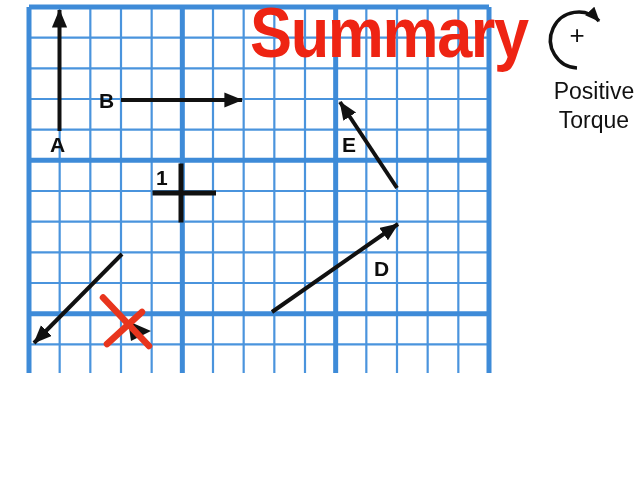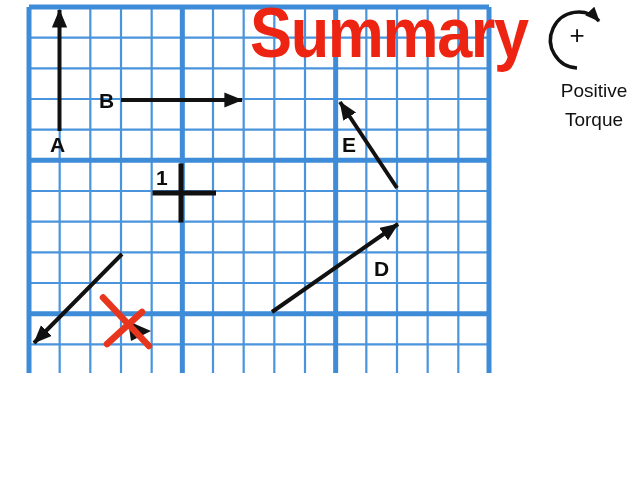--- a/index.html
+++ b/index.html
@@ -7,21 +7,21 @@
          font-family:"Liberation Sans", sans-serif;}
   #diagram{position:absolute;left:0;top:0;width:640px;height:480px;}
   .flabel{position:absolute;font-family:"Liberation Sans", sans-serif;font-weight:bold;
           font-size:21px;line-height:1;color:#0d0d0d;}
   #slide-title{position:absolute;left:250px;top:-2px;font-family:"Liberation Sans", sans-serif;
           font-weight:bold;font-size:70px;line-height:1;letter-spacing:-1.5px;
           transform:scaleX(0.9);transform-origin:left top;white-space:nowrap;}
   #torque-plus{position:absolute;left:565px;top:22px;width:24px;text-align:center;
           font-size:26px;line-height:1;color:#111;}
   #torque-legend{position:absolute;left:550px;top:77px;width:88px;text-align:center;
-          font-size:19px;line-height:28.5px;color:#111;}
+          font-size:23px;line-height:28.5px;color:#111;}
 </style>
 </head>
 <body>
 
 <div id="slide">
 
   <svg id="diagram" viewBox="0 0 640 480" xmlns="http://www.w3.org/2000/svg">
     <defs>
       <marker id="ah" markerUnits="strokeWidth" markerWidth="5.2" markerHeight="4.2" refX="4.4" refY="1.9" orient="auto">
         <path d="M0,0 L4.6,1.9 L0,3.8 Z" fill="#111"></path>

